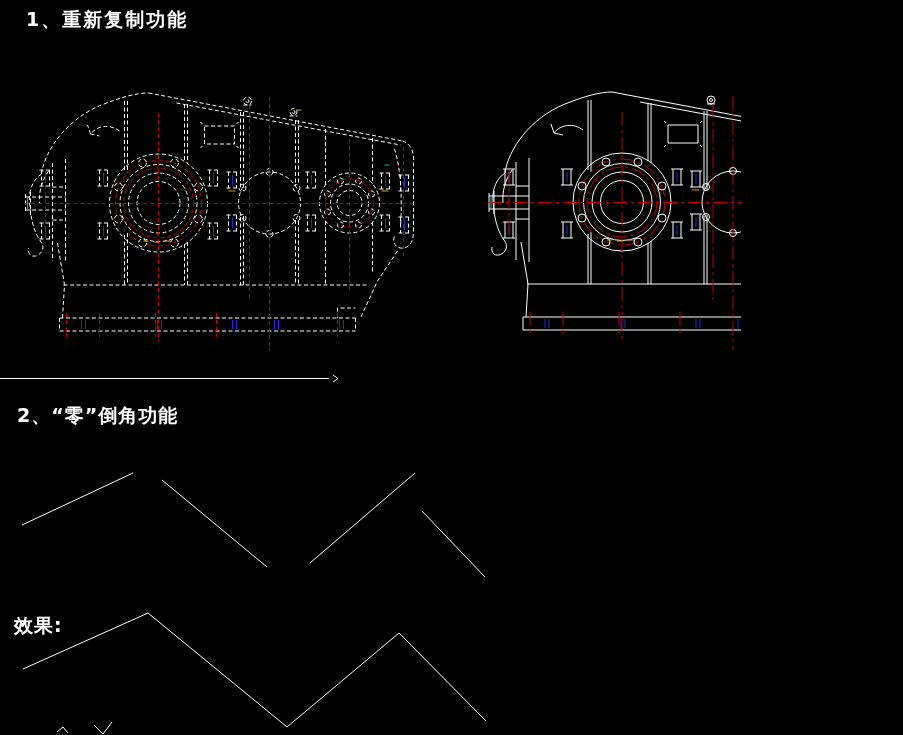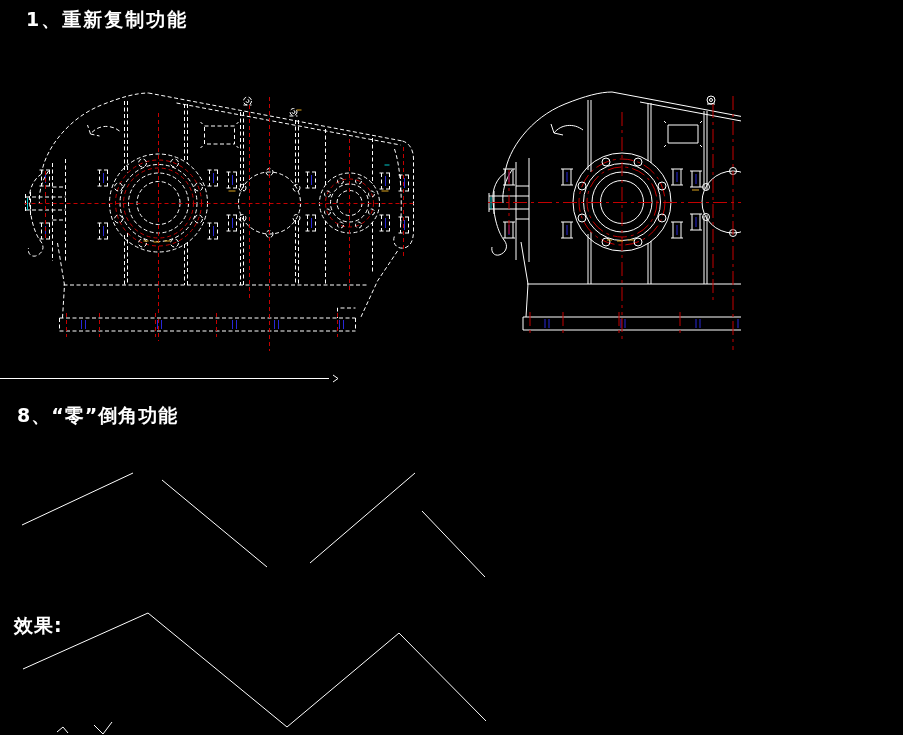--- a/index.html
+++ b/index.html
@@ -22,21 +22,21 @@
   .solid .r{stroke-dasharray:14 4 3 4;}
   .anno{fill:none;stroke:var(--line);stroke-width:1;}
   .xhair{stroke:var(--line);stroke-width:1;}
 </style>
 </head>
 <body>
 
 <div class="screen">
 
   <div class="heading h1">1、重新复制功能</div>
-  <div class="heading h2">8、“零”倒角功能</div>
+  <div class="heading h2">2、“零”倒角功能</div>
   <div class="heading fx">效果:</div>
 
   <svg width="903" height="735" viewBox="0 0 903 735">
 
     <g class="gb ghost" transform="translate(-463.5,1)">
 
       <path class="w" d="M505,173 C508,150 530,118 565,104 C585,96 600,92 612,92"></path>
       <path class="w" d="M612,92 L866,140 M640,102 L864,144"></path>
       <path class="w" d="M505,173 C497,178 492,189 493,200 C494,222 500,235 504,240 C509,246 506,253 499,255 C494,256 491,252 492,247 M512,170 C505,180 502,192 503,203"></path>
       <path class="w" d="M866,140 C873,142 877,149 877,158 L877,230 C877,243 871,248 864,247 C858,246 856,240 858,235 M858,148 C864,166 866,196 864,226"></path>

